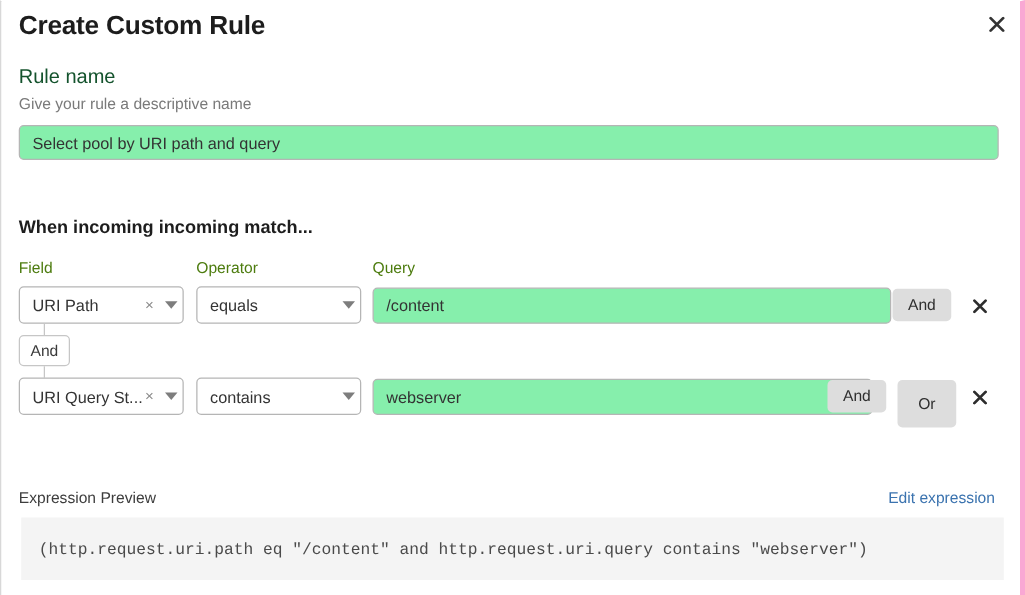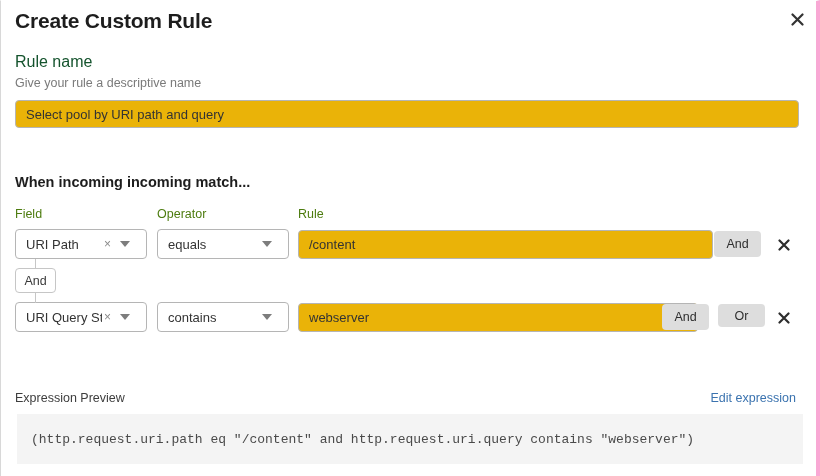--- a/index.html
+++ b/index.html
@@ -65,39 +65,39 @@
     color: #1d1d1d;
   }
   .col-label {
     position: absolute;
     top: 206px;
     font-size: 12.5px;
     color: #4d7c0f;
   }
   .text-input {
     position: absolute;
-    background: #eab308;
+    background: #86efac;
     border: 1px solid #b5b5b5;
     border-radius: 4px;
     font-family: "Liberation Sans", sans-serif;
     font-size: 13px;
     color: #333333;
     padding: 0 10px;
     outline: none;
   }
   .select-box {
     position: absolute;
     background: #ffffff;
     border: 1px solid #b5b5b5;
     border-radius: 4px;
     display: flex;
     align-items: center;
     font-size: 13px;
     color: #333333;
-    padding: 0 16px 0 10px;
+    padding: 0 4px 0 10px;
     cursor: pointer;
     overflow: hidden;
   }
   .select-text {
     flex: 1 1 auto;
     white-space: nowrap;
     overflow: hidden;
   }
   .clear-x {
     flex: 0 0 auto;
@@ -214,21 +214,21 @@
 
   <div class="label-strong" style="left:14px; top:52px;">Rule name</div>
   <div class="label-sub" style="left:14px; top:75px;">Give your rule a descriptive name</div>
 
   <input class="text-input" style="left: 14px; top: 99px; width: 784px; height: 28px;" value="Select pool by URI path and query">
 
   <div class="section-head">When incoming incoming match...</div>
 
   <div class="col-label" style="left:14px;">Field</div>
   <div class="col-label" style="left:156px;">Operator</div>
-  <div class="col-label" style="left:297px;">Rule</div>
+  <div class="col-label" style="left:297px;">Query</div>
 
   <div class="select-box" style="left:14px; top:228px; width:132px; height:30px;">
     <span class="select-text">URI Path</span>
     <span class="clear-x">×</span>
     <span class="caret"></span>
   </div>
 
   <div class="select-box" style="left:156px; top:228px; width:132px; height:30px;">
     <span class="select-text">equals</span>
     <span class="caret"></span>
@@ -256,21 +256,21 @@
 
   <div class="select-box" style="left:156px; top:301px; width:132px; height:30px;">
     <span class="select-text">contains</span>
     <span class="caret"></span>
   </div>
 
   <input class="text-input" style="left: 297px; top: 302px; width: 400px; height: 29px;" value="webserver">
 
   <button class="pill-btn" style="left:661px; top:303px; width:47px; height:26px;">And</button>
 
-  <button class="pill-btn" style="left:717px; top:303px; width:47px; height:23px;">Or</button>
+  <button class="pill-btn" style="left:717px; top:303px; width:47px; height:38px;">Or</button>
 
   <div class="row-x" style="left:773px; top:307px;">
     <svg width="12" height="12" viewBox="0 0 12 12" aria-hidden="true">
       <path d="M1.5 1.5 L10.5 10.5 M10.5 1.5 L1.5 10.5" stroke="#2d2d2d" stroke-width="2.2" stroke-linecap="round"></path>
     </svg>
   </div>
 
   <div class="expr-label">Expression Preview</div>
   <div class="edit-link">Edit expression</div>
 

